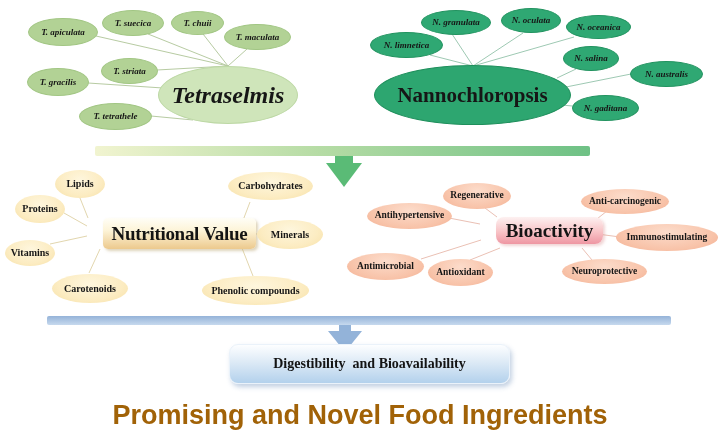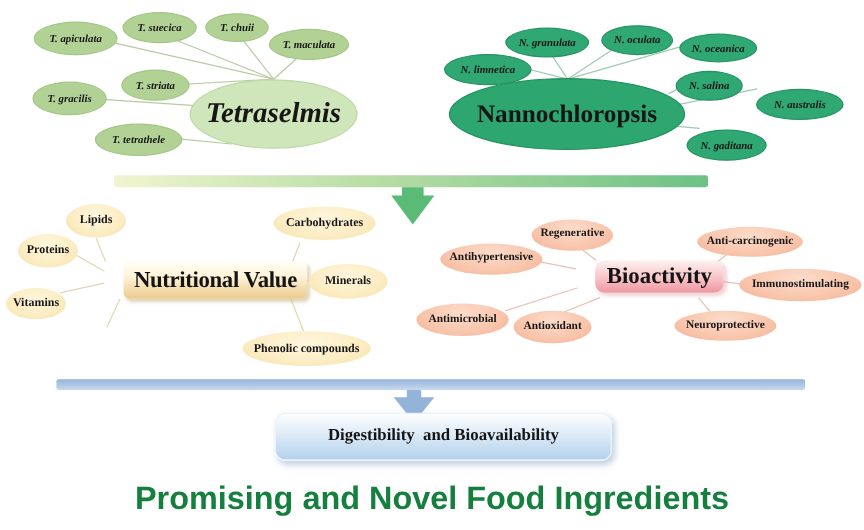--- a/index.html
+++ b/index.html
@@ -3,34 +3,34 @@
 <meta charset="utf-8">
 <style>
   html,body{margin:0;padding:0;background:#fff;}
   .canvas{position:relative;width:720px;height:442px;background:#ffffff;overflow:hidden;
           font-family:"Liberation Serif",serif;}
   .lines{position:absolute;left:0;top:0;z-index:1;}
   .ell{position:absolute;border-radius:50%;display:flex;align-items:center;justify-content:center;
        text-align:center;color:#161616;font-weight:bold;z-index:2;line-height:1;padding:0 2px;box-sizing:border-box;}
   .tet-s{background:#b2d295;border:1px solid #a2c684;font-style:italic;font-size:9px;}
   .tet-main{background:#cfe5ba;border:1px solid #bdd8a5;font-style:italic;font-size:24px;}
-  .nan-s{background:#2fa873;border:1px solid #239360;font-style:italic;font-size:9px;margin-top:13px;}
+  .nan-s{background:#2fa873;border:1px solid #239360;font-style:italic;font-size:9px;}
   .nan-main{background:#2da670;border:1px solid #1f8f5c;font-size:21px;}
   .nut-s{background:radial-gradient(ellipse at 50% 35%,#fef6dd 0%,#fcecc2 60%,#f6e0a6 100%);font-size:10px;}
   .bio-s{background:radial-gradient(ellipse at 50% 30%,#fcdccb 0%,#f8c3a9 65%,#f3af92 100%);font-size:9.5px;}
   .box{position:absolute;z-index:2;display:flex;align-items:center;justify-content:center;
        font-weight:bold;color:#141414;box-sizing:border-box;margin-left:16px;}
   .nut-box{background:linear-gradient(#fffef7 0%,#fdf4d8 40%,#ecc98d 100%);border-radius:5px;
            font-size:19px;letter-spacing:-0.3px;box-shadow:2px 2px 3px rgba(190,170,120,.5);}
   .bio-box{background:linear-gradient(#fdf1f1 0%,#f8c3c6 55%,#ee96a2 100%);border-radius:8px;
            font-size:19px;box-shadow:2px 2px 3px rgba(220,150,150,.4);}
   .dig-box{background:linear-gradient(#fdfeff 0%,#ddeaf6 45%,#b3d1ec 100%);border:1px solid #eaf2fa;
            border-radius:9px;font-size:14px;box-shadow:2px 3px 5px rgba(120,150,190,.45);white-space:pre;}
   .footer{position:absolute;left:0;right:0;top:400px;text-align:center;z-index:2;
-          font-family:"Liberation Sans",sans-serif;font-size:27px;font-weight:600;color:#15803d;}
+          font-family:"Liberation Sans",sans-serif;font-size:27px;font-weight:600;color:#a16207;}
 </style>
 </head>
 <body>
 
 <div class="canvas">
 
   <svg class="lines" width="720" height="442" viewBox="0 0 720 442">
     <defs>
       <linearGradient id="gradGreenBar" x1="0" y1="0" x2="1" y2="0">
         <stop offset="0" stop-color="#f1f4d0"></stop>
@@ -105,20 +105,21 @@
   <div class="ell nan-s" style="left:566px;top:15px;width:65px;height:24px">N. oceanica</div>
   <div class="ell nan-s" style="left:370px;top:32px;width:73px;height:26px">N. limnetica</div>
   <div class="ell nan-s" style="left:563px;top:46px;width:56px;height:25px">N. salina</div>
   <div class="ell nan-s" style="left:630px;top:61px;width:73px;height:26px">N. australis</div>
   <div class="ell nan-s" style="left:572px;top:95px;width:67px;height:26px">N. gaditana</div>
 
   <div class="box nut-box" style="left:87px;top:218px;width:153px;height:31px">Nutritional Value</div>
   <div class="ell nut-s" style="left:55px;top:170px;width:50px;height:28px">Lipids</div>
   <div class="ell nut-s" style="left:15px;top:195px;width:50px;height:28px">Proteins</div>
   <div class="ell nut-s" style="left:5px;top:240px;width:50px;height:26px">Vitamins</div>
+  <div class="ell nut-s" style="left:52px;top:274px;width:76px;height:29px">Carotenoids</div>
   <div class="ell nut-s" style="left:228px;top:172px;width:85px;height:28px">Carbohydrates</div>
   <div class="ell nut-s" style="left:257px;top:220px;width:66px;height:29px">Minerals</div>
   <div class="ell nut-s" style="left:202px;top:276px;width:107px;height:29px">Phenolic compounds</div>
 
   <div class="box bio-box" style="left:480px;top:217px;width:107px;height:27px">Bioactivity</div>
   <div class="ell bio-s" style="left:443px;top:183px;width:68px;height:26px">Regenerative</div>
   <div class="ell bio-s" style="left:367px;top:203px;width:85px;height:26px">Antihypertensive</div>
   <div class="ell bio-s" style="left:347px;top:253px;width:77px;height:27px">Antimicrobial</div>
   <div class="ell bio-s" style="left:428px;top:259px;width:65px;height:27px">Antioxidant</div>
   <div class="ell bio-s" style="left:581px;top:189px;width:88px;height:25px">Anti-carcinogenic</div>

